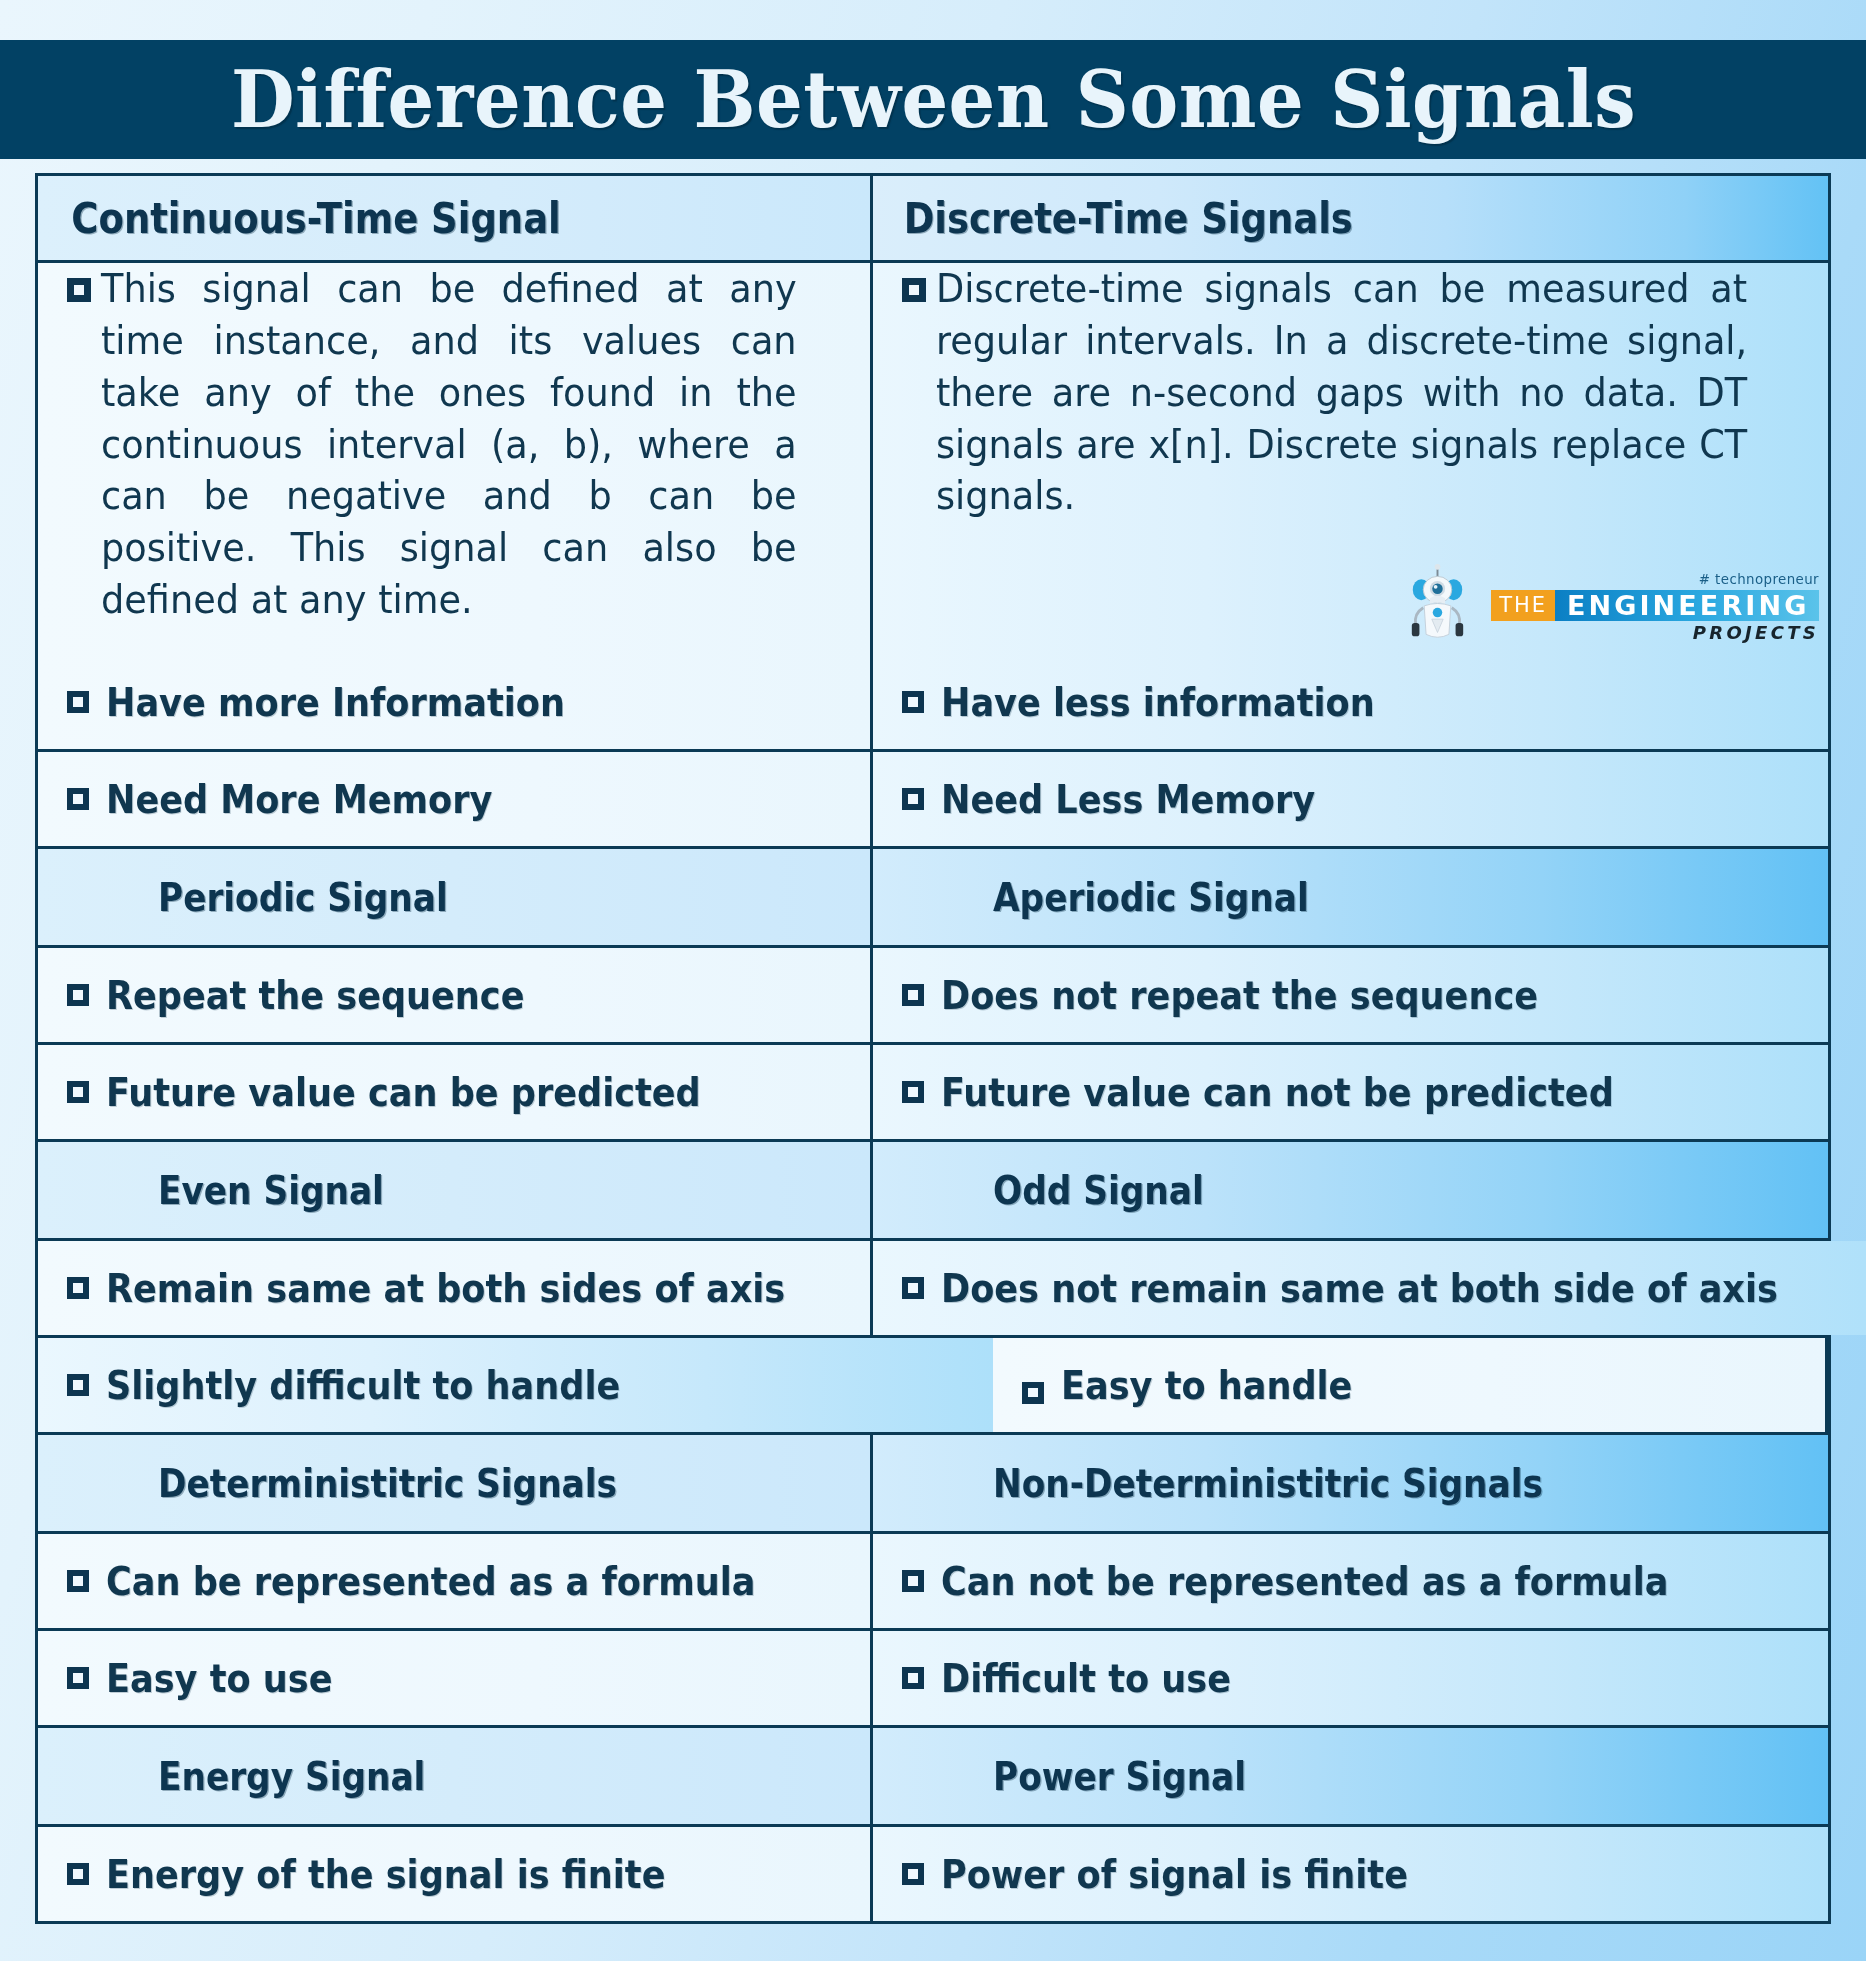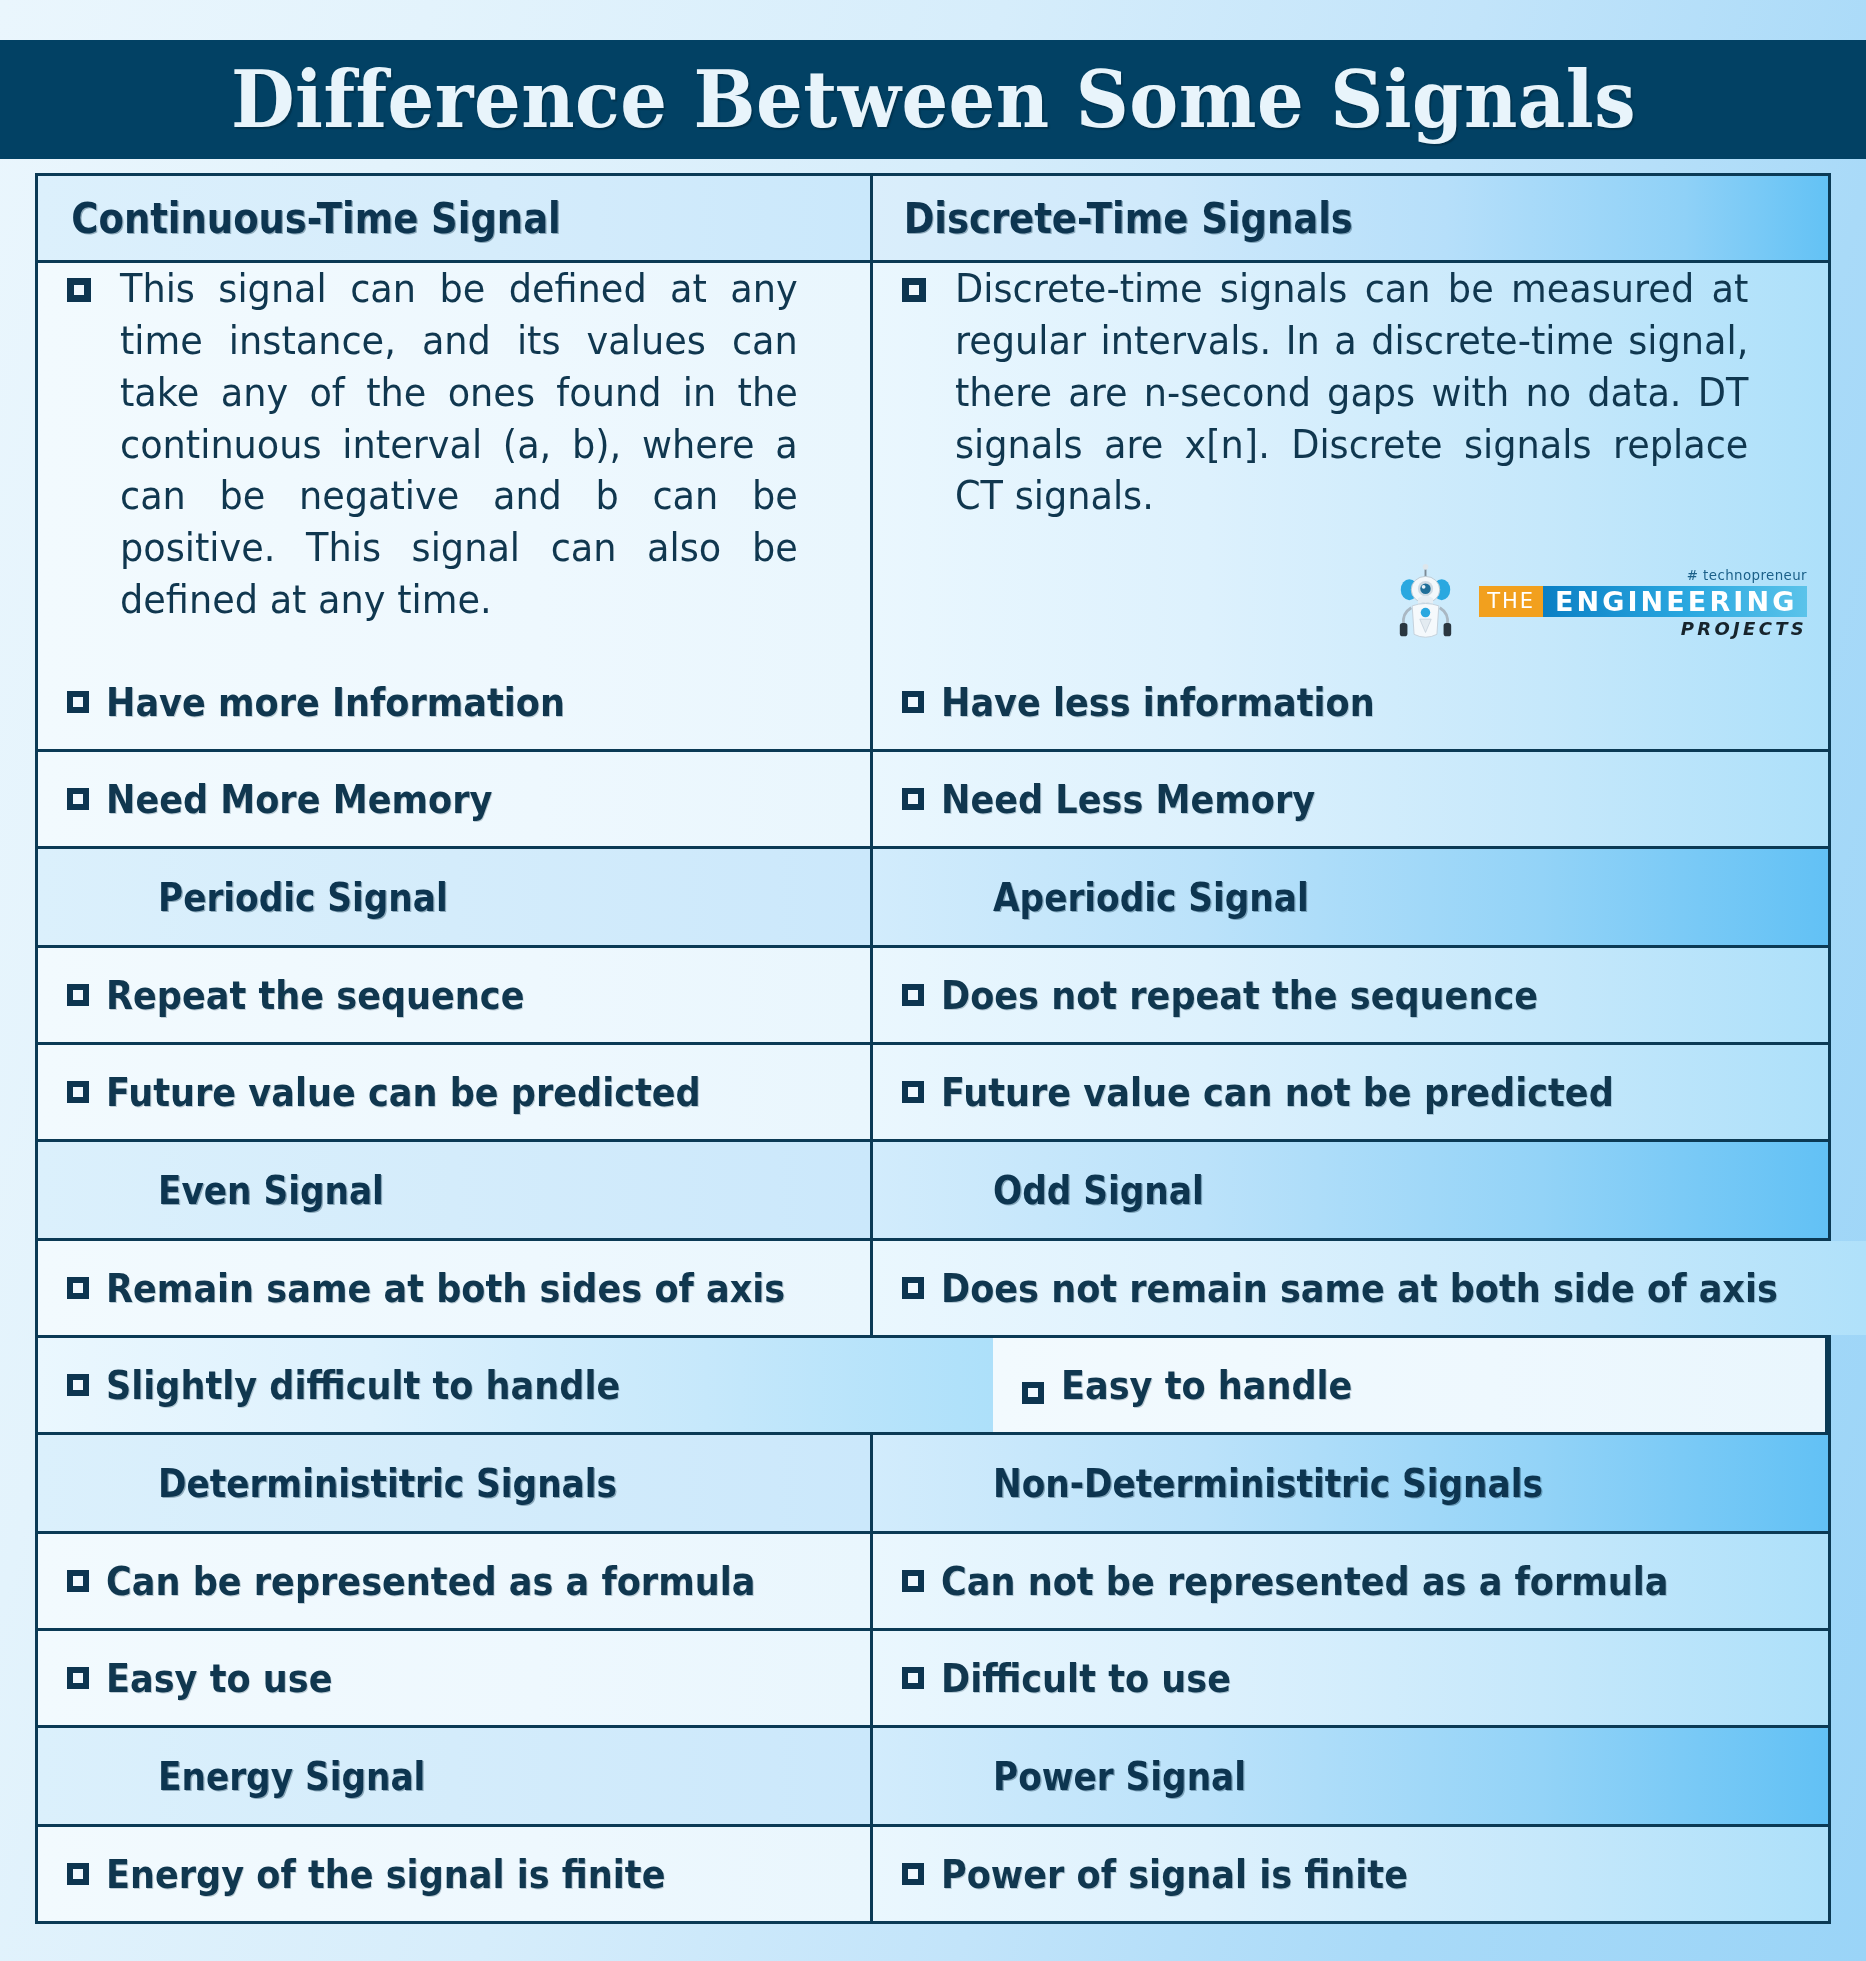--- a/index.html
+++ b/index.html
@@ -94,21 +94,21 @@
     transform: scaleX(0.88);
     white-space: nowrap;
     text-shadow: 1.4px 1.4px 0.5px rgba(10,45,70,0.35);
   }
 
   
   .row.para .cell { align-items: flex-start; padding: 21px 29px 25px 29px; min-height: 392px; }
   .bullet-para {
     display: flex;
     align-items: flex-start;
-    gap: 29px;
+    gap: 10px;
     width: 100%;
   }
   .sq {
     flex: 0 0 auto;
     width: 24px;
     height: 24px;
     background: #0d3550;
     position: relative;
     margin-top: 15.3px;
   }
@@ -163,24 +163,24 @@
     white-space: nowrap;
     margin-left: 91px;
     transform: scaleX(0.88);
     transform-origin: left center;
     text-shadow: 1.4px 1.4px 0.5px rgba(10,45,70,0.35);
   }
 
   
   .logo {
     position: absolute;
-    right: 21px;
+    right: 9px;
     bottom: 13.4px;
     display: flex;
-    align-items: center;
+    align-items: flex-end;
     gap: 23px;
   }
   .robot { width: 61px; height: 78px; display: block; }
   .logo-right { display: flex; flex-direction: column; align-items: flex-end; }
   .tagline {
     font-family: "DejaVu Sans", sans-serif;
     font-size: 13.4px;
     color: #1a5f88;
     letter-spacing: 0.4px;
     margin-bottom: 2.9px;

